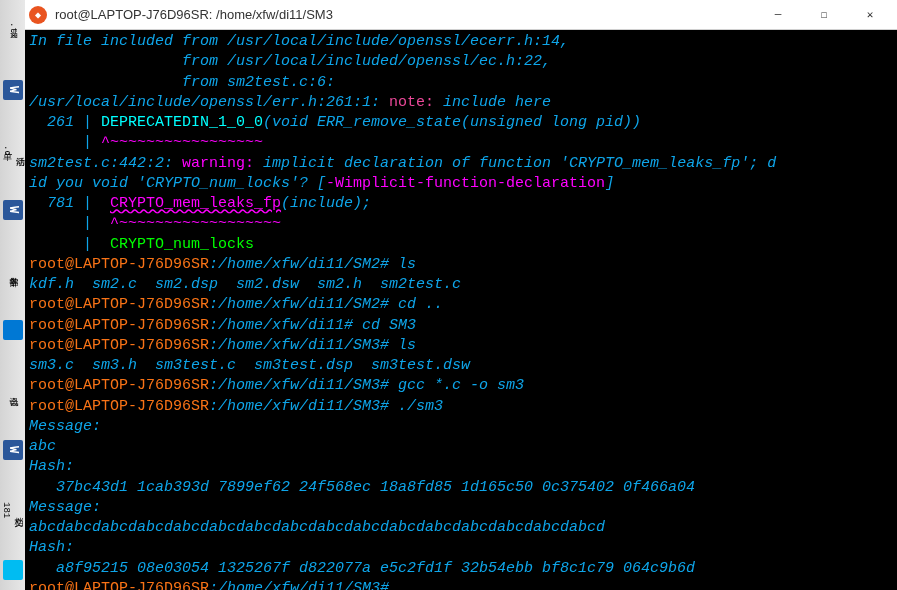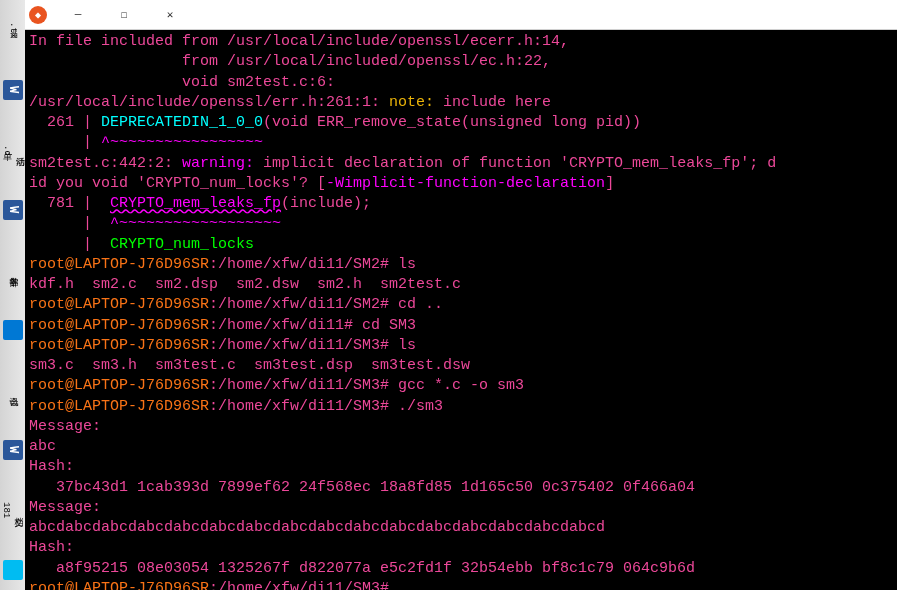--- a/index.html
+++ b/index.html
@@ -110,24 +110,24 @@
     .terminal-body {
       flex: 1;
       background: #000000;
       color: #ffffff;
       padding: 2px 4px;
       overflow: hidden;
       line-height: 1.35;
       white-space: pre;
       font-size: 15px;
     }
-    .c-cyan { color: #eab308; }
+    .c-cyan { color: #ec4899; }
     .c-magenta { color: #ff00ff; }
     .c-green { color: #00ff00; }
-    .c-white { color: #ec4899; }
+    .c-white { color: #0ea5e9; font-style: italic; }
     .underline-cyan {
       color: #00ffff;
       text-decoration-style: wavy;
       text-decoration-color: #ff00ff;
     }
     .underline-mag {
       color: #ff00ff;
       text-decoration: underline;
       text-decoration-style: wavy;
       text-decoration-color: #ff00ff;
@@ -168,29 +168,30 @@
       <span>181</span>
     </div>
   <div class="taskbar-item">
       <div class="cyan-icon"></div>
     </div>
 </div>
 
 <div class="terminal-window">
   <div class="titlebar">
     <div class="titlebar-icon">◆</div>
+    <div class="titlebar-text">root@LAPTOP-J76D96SR: /home/xfw/di11/SM3</div>
     <div class="window-controls">
       <div class="window-btn">─</div>
       <div class="window-btn">☐</div>
       <div class="window-btn close">✕</div>
     </div>
   </div>
   <div class="terminal-body"><span class="c-white">In file included from /usr/local/include/openssl/ecerr.h:14,</span>
 <span class="c-white">                 from /usr/local/included/openssl/ec.h:22,</span>
-<span class="c-white">                 void sm2test.c:6:</span>
+<span class="c-white">                 from sm2test.c:6:</span>
 <span class="c-white">/usr/local/include/openssl/err.h:261:1: </span><span class="c-cyan">note: </span><span class="c-white">include here</span>
 <span class="c-white">  261 | </span><span class="underline-cyan">DEPRECATEDIN_1_0_0</span><span class="c-white">(void ERR_remove_state(unsigned long pid))</span>
 <span class="c-white">      | </span><span class="c-magenta">^~~~~~~~~~~~~~~~~~</span>
 <span class="c-white">sm2test.c:442:2: </span><span class="c-magenta">warning: </span><span class="c-white">implicit declaration of function '</span><span class="c-white">CRYPTO_mem_leaks_fp</span><span class="c-white">'; d</span>
 <span class="c-white">id you void '</span><span class="c-white">CRYPTO_num_locks</span><span class="c-white">'? [</span><span class="c-magenta">-Wimplicit-function-declaration</span><span class="c-white">]</span>
 <span class="c-white">  781 |  </span><span class="underline-mag">CRYPTO_mem_leaks_fp</span><span class="c-white">(include);</span>
 <span class="c-white">      |  </span><span class="c-magenta">^~~~~~~~~~~~~~~~~~~</span>
 <span class="c-white">      |  </span><span class="c-green">CRYPTO_num_locks</span>
 <span class="prompt-root">root@LAPTOP-J76D96SR</span><span class="c-white">:/home/xfw/di11/SM2</span><span class="c-white"># ls</span>
 <span class="c-white">kdf.h  sm2.c  sm2.dsp  sm2.dsw  sm2.h  sm2test.c</span>

